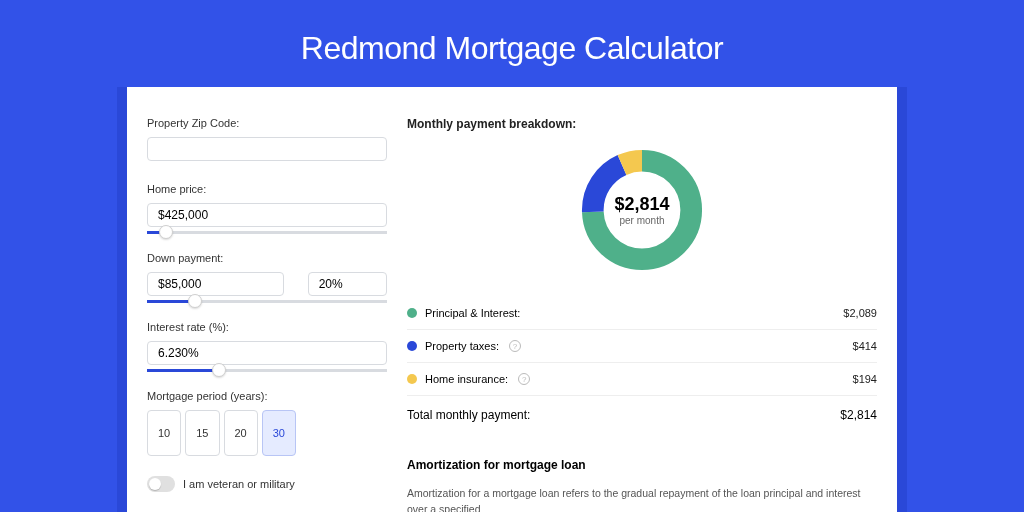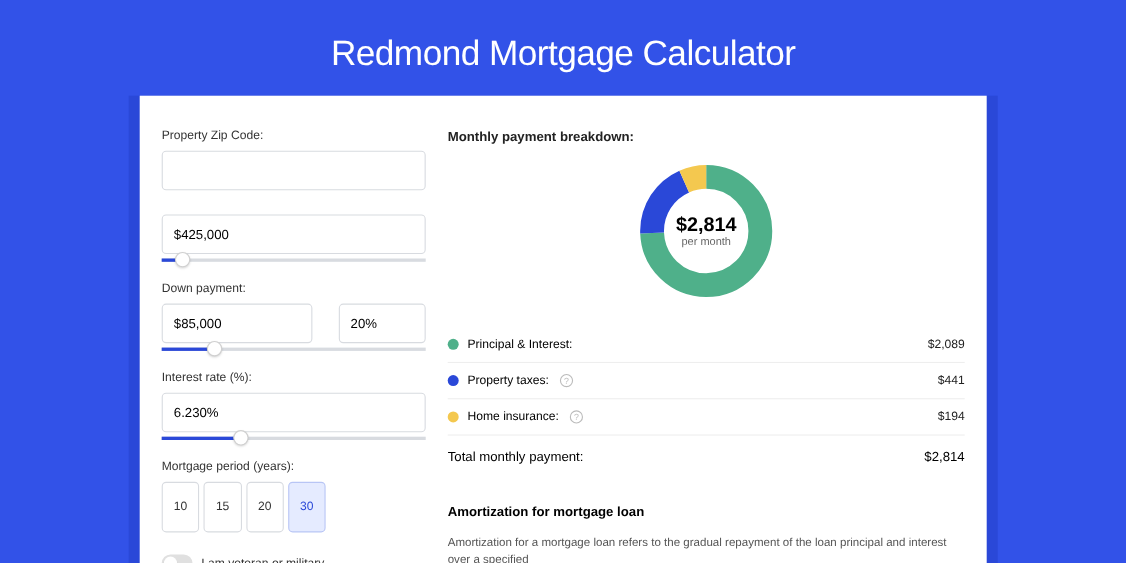--- a/index.html
+++ b/index.html
@@ -3,21 +3,21 @@
 <meta charset="utf-8">
 <style>
 *{margin:0;padding:0;box-sizing:border-box;font-family:-apple-system,BlinkMacSystemFont,"Segoe UI",Helvetica,Arial,sans-serif}
 body{background:#3252e8;width:1024px;height:512px;overflow:hidden}
 .page-title{text-align:center;padding:30px 0 20px;color:#fff;font-size:32px;font-weight:400;letter-spacing:-.5px}
 .inner-band{background:#2a48d8;margin:0 auto;width:790px;padding:0 0 0 0}
 .card{background:#fff;width:770px;margin:0 auto;padding:30px 20px 20px 20px;display:flex;gap:20px}
 .left{width:240px;flex-shrink:0}
 .right{flex:1}
 .lbl{font-size:11px;color:#333;margin-bottom:8px}
-.field{width:100%;border:1px solid #d8dbe0;border-radius:4px;height:36px;padding:0 10px;font-size:12px;background:#fff;margin-bottom:4px}
+.field{width:100%;border:1px solid #d8dbe0;border-radius:4px;height:24px;padding:0 10px;font-size:12px;background:#fff;margin-bottom:4px}
 .slider{width:100%;height:3px;background:#d8dbe0;position:relative;margin:0 0 18px 0}
 .slider .fill{height:3px;background:#2a48d8;position:absolute;top:0;left:0}
 .slider .thumb{width:14px;height:14px;border-radius:50%;background:#fff;border:1px solid #d0d0d0;box-shadow:0 1px 2px rgba(0,0,0,.15);position:absolute;top:-6px;transform:translateX(-50%)}
 .two-col{display:flex;gap:24px}
 .two-col .field:first-child{flex:2}
 .two-col .field:last-child{flex:1}
 .periods{display:flex;gap:4px;margin-bottom:20px}
 .period{border:1px solid #d8dbe0;border-radius:4px;font-size:11px;color:#333;padding:16px 10px;background:#fff;cursor:pointer}
 .period.active{background:#e5ebff;border-color:#b8c5f5;color:#2a48d8}
 .toggle-row{display:flex;align-items:center;gap:8px}
@@ -48,20 +48,21 @@
 <div class="page-title">Redmond Mortgage Calculator</div>
 
 <div class="inner-band">
  <div class="card">
 
   <div class="left">
     <div class="lbl">Property Zip Code:</div>
     <input class="field" value="" style="">
     <div class="spacer"></div>
 
+    <div class="lbl">Home price:</div>
     <input class="field" value="$425,000" style="">
     <div class="slider">
           <div class="fill" style="width:8%"></div>
           <div class="thumb" style="left:8%"></div>
         </div>
 
     <div class="lbl">Down payment:</div>
     <div class="two-col">
       <input class="field" value="$85,000" style="">
       <input class="field" value="20%" style="">
@@ -115,21 +116,21 @@
         <span>Principal &amp; Interest:</span>
       </div>
       <span class="legend-val">$2,089</span>
     </div>
     <div class="legend-row">
       <div class="legend-left">
         <span class="dot" style="background:#2a48d8"></span>
         <span>Property taxes:</span>
         <span class="info">?</span>
       </div>
-      <span class="legend-val">$441</span>
+      <span class="legend-val">$414</span>
     </div>
     <div class="legend-row">
       <div class="legend-left">
         <span class="dot" style="background:#f4c84f"></span>
         <span>Home insurance:</span>
         <span class="info">?</span>
       </div>
       <span class="legend-val">$194</span>
     </div>
     <div class="total-row">

